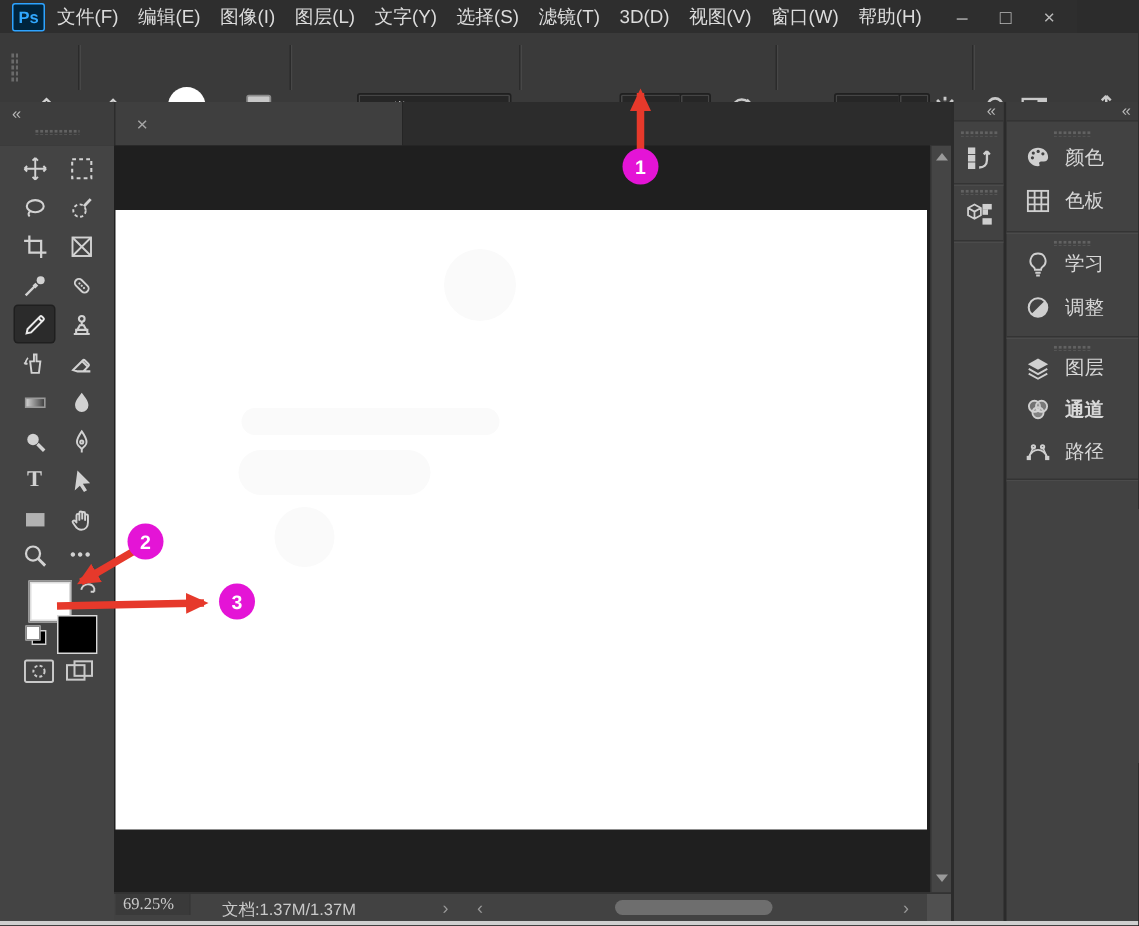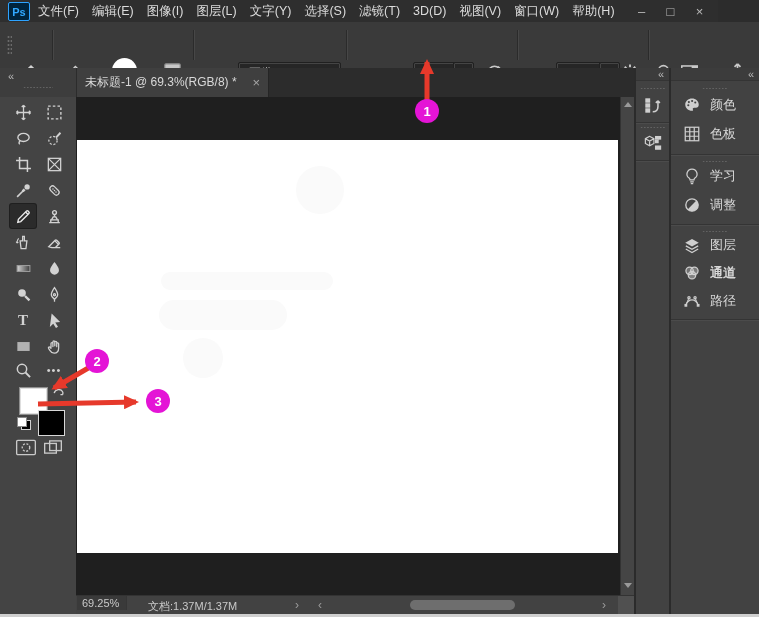--- a/index.html
+++ b/index.html
@@ -50,21 +50,21 @@
   
   .canvas-area{left:76px;top:97px;width:558px;height:498px;background:#1f1f1f;}
   .white-canvas{left:1px;top:43px;width:541px;height:413px;background:#ffffff;}
   .mark{position:absolute;background:#fafafa;}
   .vscroll{left:544px;top:0;width:14px;height:498px;background:#454545;border-left:1px solid #333;}
   .tri-up{width:0;height:0;border-left:4px solid transparent;border-right:4px solid transparent;border-bottom:5px solid #9a9a9a;}
   .tri-down{width:0;height:0;border-left:4px solid transparent;border-right:4px solid transparent;border-top:5px solid #9a9a9a;}
   
   .statusbar{left:76px;top:595px;width:558px;height:19px;background:#424242;border-top:1px solid #333;}
   .zoom-field{left:1px;top:0px;width:50px;height:14px;background:#3a3a3a;color:#c9c9c9;font-size:11px;
-              display:flex;align-items:center;padding-left:5px;box-sizing:border-box;border-right:1px solid #363636;}
+              display:flex;align-items:center;padding-left:5px;box-sizing:border-box;border-right:1px solid #363636;font-family:Liberation Serif, serif;}
   .doc-info{left:72px;top:3px;color:#c9c9c9;font-size:11px;}
   .sb-arrow{color:#9a9a9a;font-size:12px;line-height:12px;}
   .hthumb{left:334px;top:4px;width:105px;height:10px;background:#6e6e6e;border-radius:5px;}
   .sb-corner{left:542px;top:0;width:16px;height:19px;background:#505050;}
   .bottom-edge{left:0;top:614px;width:759px;height:3px;background:#cfcfcf;}
   
   .panels-bg{left:634px;top:68px;width:125px;height:546px;background:#2b2b2b;}
   .col-narrow{left:636px;top:68px;width:33px;height:546px;background:#424242;}
   .col-wide{left:671px;top:68px;width:88px;height:546px;background:#424242;}
   .col-header{position:absolute;left:0;top:0;width:100%;height:13px;background:#3c3c3c;border-bottom:1px solid #343434;
@@ -188,21 +188,20 @@
         </svg>
     </div>
   </div>
 
   <div class="abs tabrow"></div>
   <div class="abs tool-collapse-block">
     <span class="abs collapse-glyph" style="left:8px;top:3px;">«</span>
     <div class="grip-h" style="top:18px;width:30px;"></div>
   </div>
   <div class="abs doc-tab">
-    <span class="doc-tab-title">未标题-1 @ 69.3%(RGB/8) *</span>
     <span class="doc-tab-close">×</span>
   </div>
 
   <div class="abs toolbar">
 
     <div class="tool" style="left:10px;top:3px;">
       <svg width="17" height="17" viewBox="0 0 16 16" fill="none" stroke="#d2d2d2" stroke-width="1.2">
           <path d="M8 1.2v13.6M1.2 8h13.6M8 1.2L6.3 2.9M8 1.2l1.7 1.7M8 14.8l-1.7-1.7M8 14.8l1.7-1.7M1.2 8l1.7-1.7M1.2 8l1.7 1.7M14.8 8l-1.7-1.7M14.8 8l-1.7 1.7"></path>
         </svg>
     </div>

